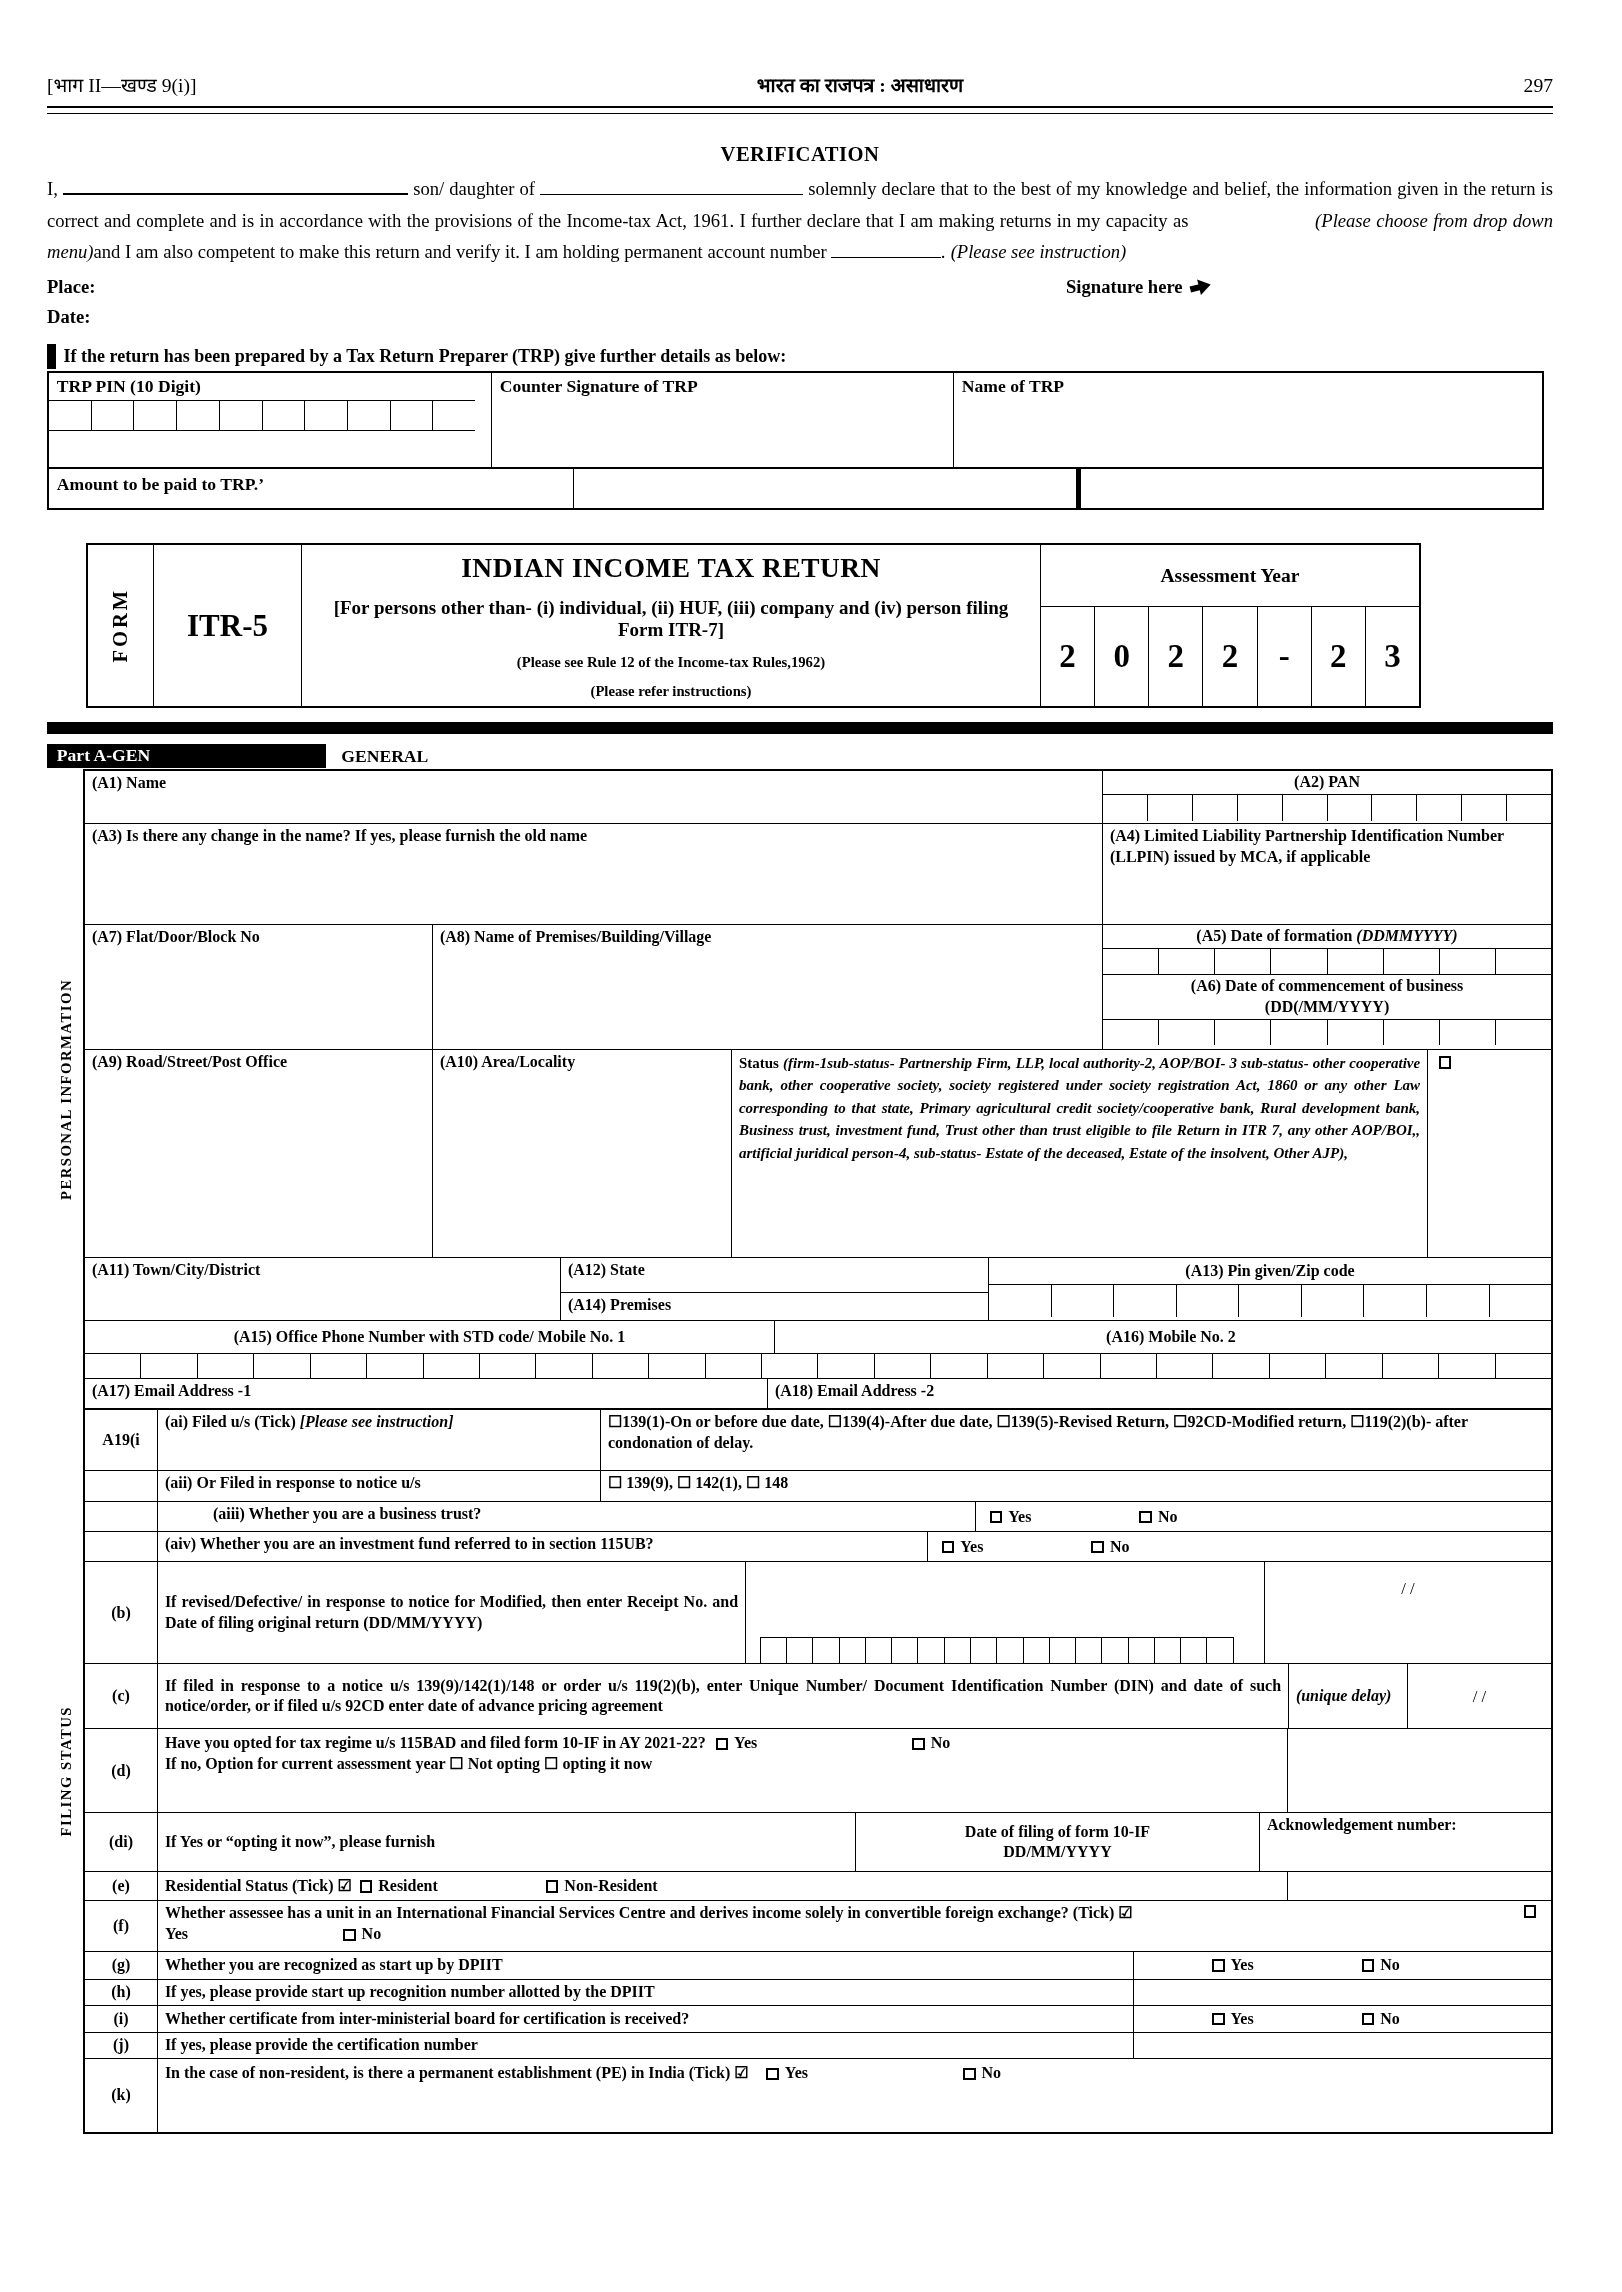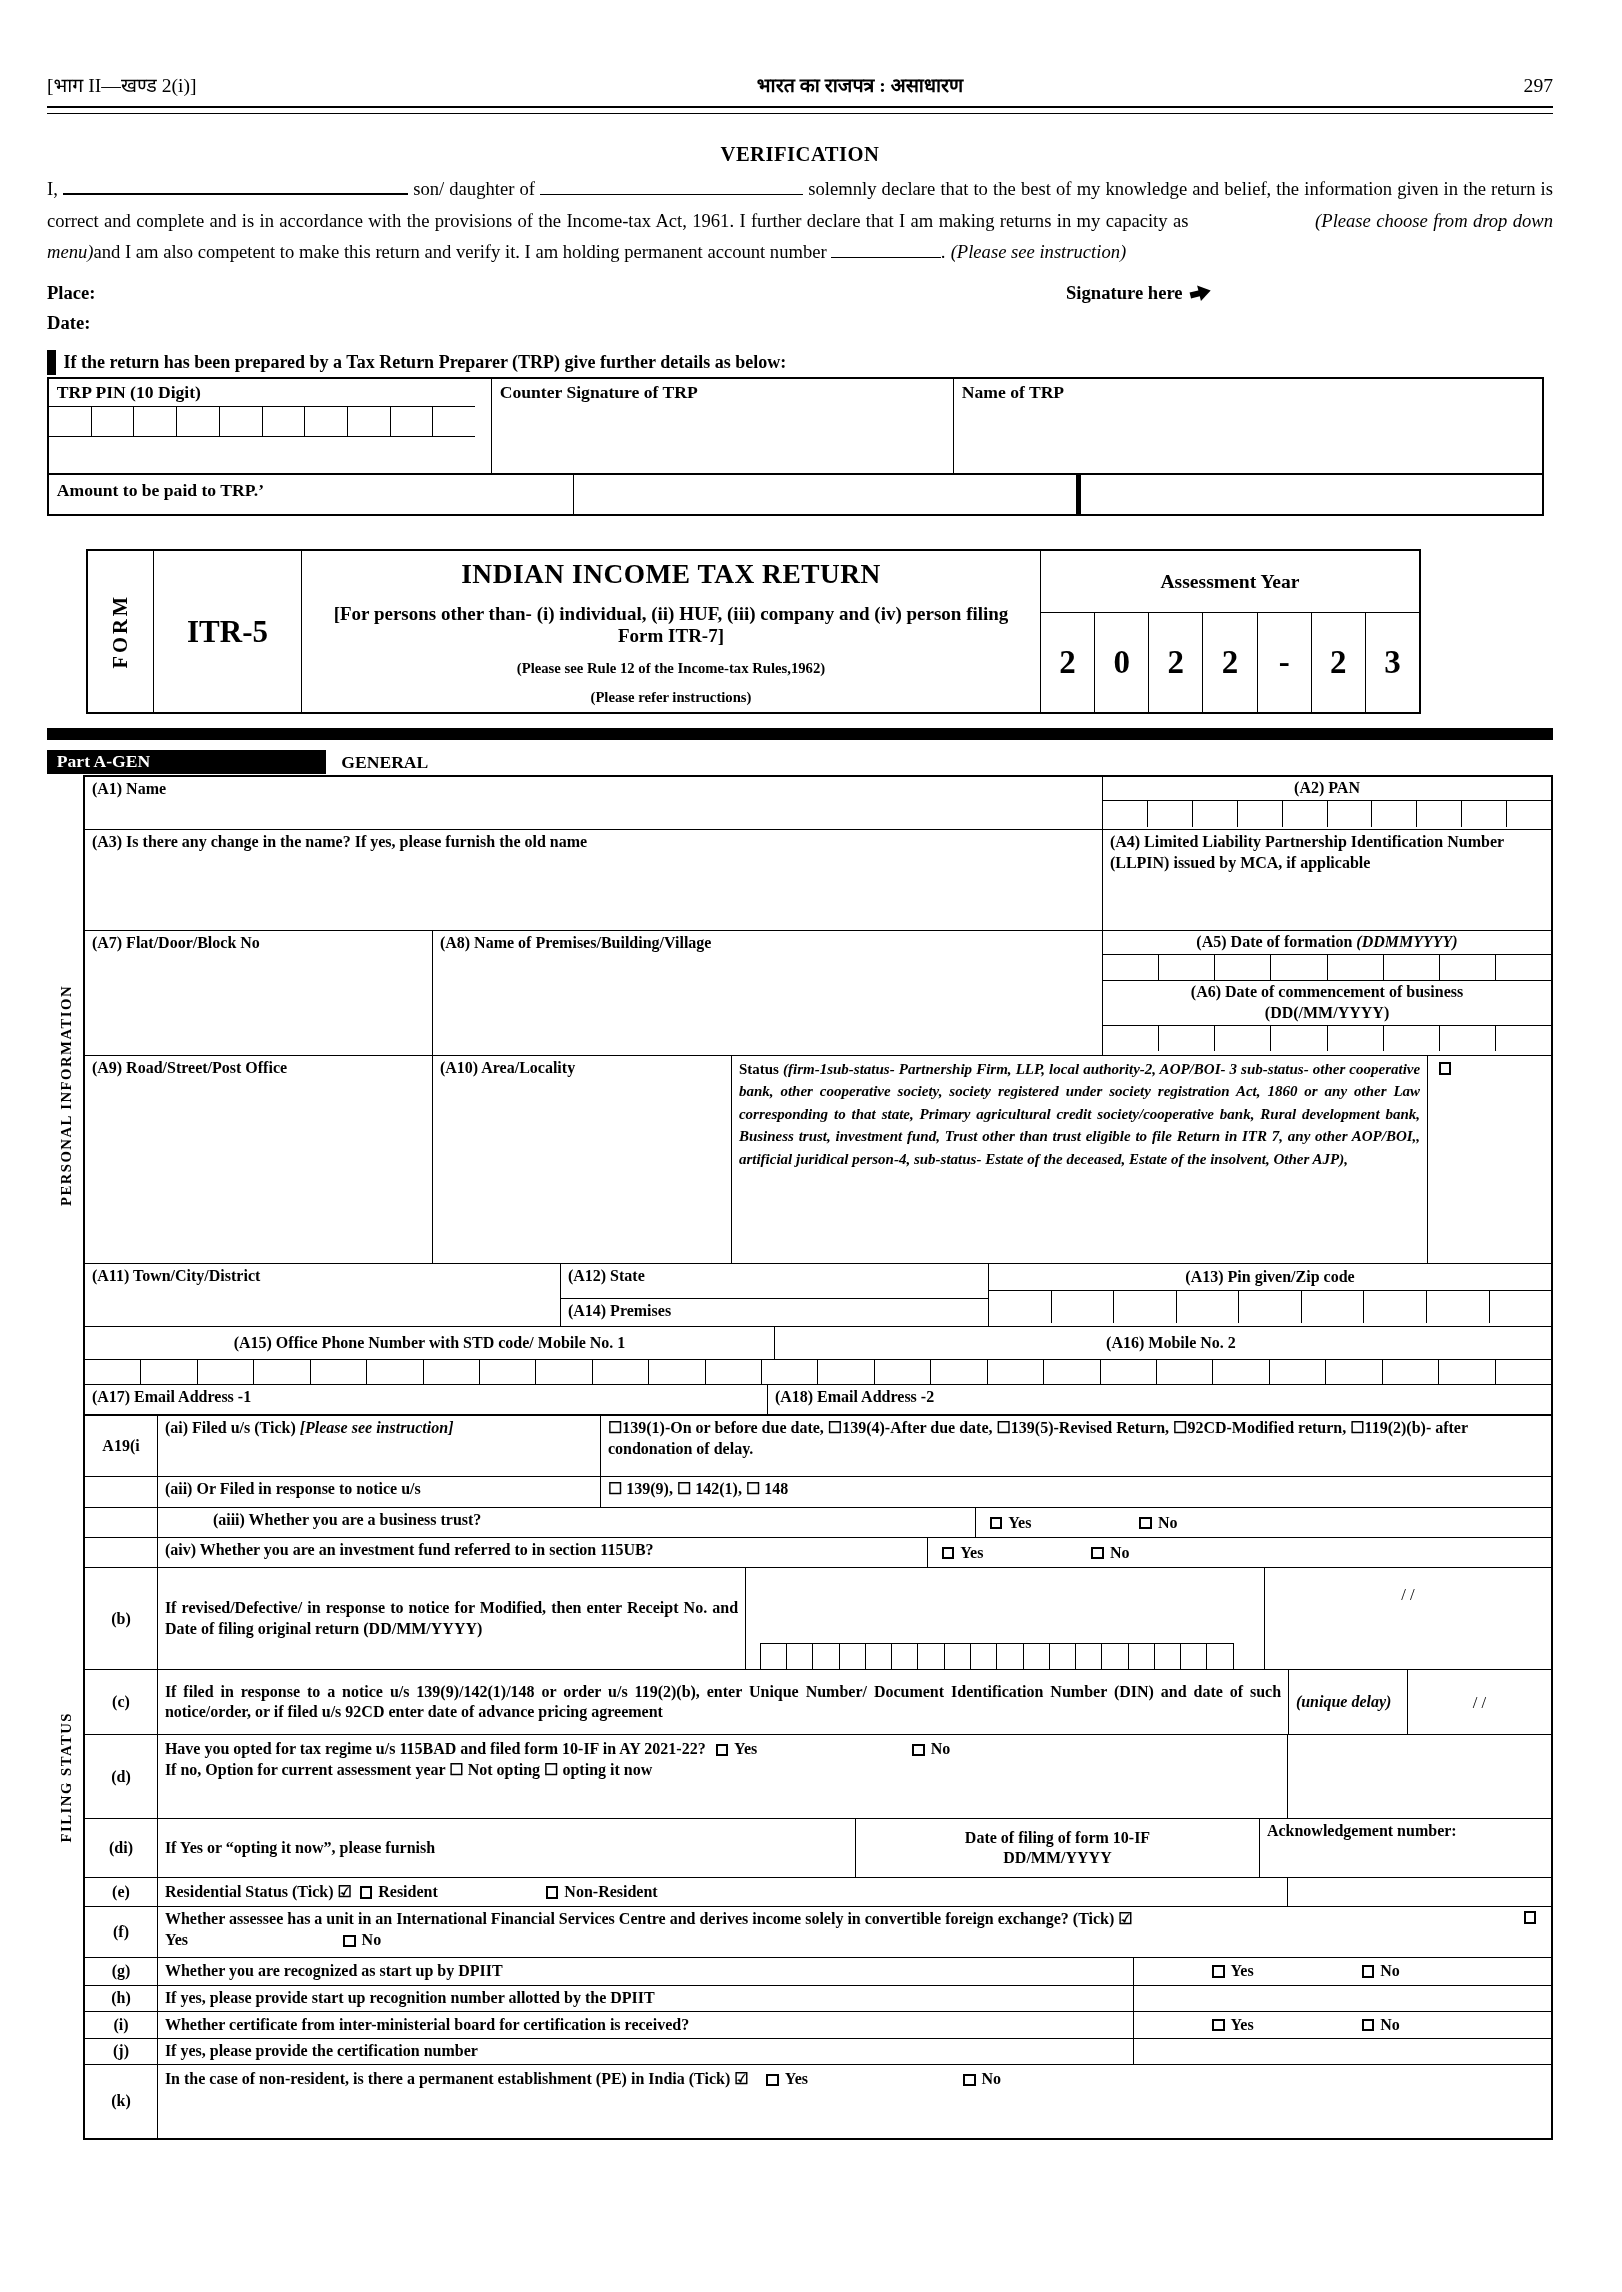--- a/index.html
+++ b/index.html
@@ -12,21 +12,21 @@
   .gcenter{font-weight:700;}
   .dblrule{border-top:2.5px solid #000;border-bottom:1.5px solid #000;height:4.9px;margin-top:7.8px;}
   
   .vtitle{text-align:center;font-size:20.6px;font-weight:700;margin:29px 0 7.8px;letter-spacing:0.5px;}
   .vpara{font-size:18.6px;line-height:1.68;text-align:justify;margin:0;}
   .blank{display:inline-block;height:13.7px;border-bottom:1.5px solid #000;}
   .b1{width:345px;border-bottom-width:2.5px;}
   .b2{width:263px;}
   .b3{width:110px;}
   .spacer{display:inline-block;width:116px;}
-  .placeline{position:relative;font-size:18.6px;font-weight:700;margin-top:15px;}
+  .placeline{position:relative;font-size:18.6px;font-weight:700;margin-top:9px;}
   .dateline{font-size:18.6px;font-weight:700;margin-top:7.8px;}
   .sig{position:absolute;left:1019px;top:0;display:inline-flex;align-items:center;gap:7.8px;}
   .ashaft{display:inline-block;width:10.8px;height:5.9px;background:#000;}
   .ahead{display:inline-block;width:0;height:0;border-left:12.7px solid #000;border-top:8.8px solid transparent;border-bottom:8.8px solid transparent;margin-left:-2px;}
   .arrowwrap{display:inline-flex;align-items:center;transform:rotate(-14deg);}
   
   .trpintro{margin-top:15.7px;font-size:18px;display:flex;align-items:center;gap:7.8px;}
   .bullet{width:8.8px;height:25.5px;background:#000;flex:0 0 auto;}
   .trptable{width:1497px;border:2px solid #000;margin-top:2px;font-size:17.6px;font-weight:700;box-sizing:border-box;}
   .trow{display:flex;}
@@ -92,21 +92,21 @@
   .bstrip{position:absolute;left:13.7px;bottom:0;width:472px;height:25.5px;display:flex;border:1.2px solid #000;border-bottom:none;}
   .fr1{position:relative;padding-right:39px;}
   .fr1 .cbr{position:absolute;right:7.8px;top:2px;}
 </style>
 </head>
 <body>
 
 <div class="page">
 
   <div class="ghead">
-    <span>[भाग  II—खण्ड  2(i)]</span>
+    <span>[भाग  II—खण्ड  9(i)]</span>
     <span class="gcenter">भारत का राजपत्र : असाधारण</span>
     <span>297</span>
   </div>
   <div class="dblrule"></div>
 
   <div class="vtitle">VERIFICATION</div>
   <p class="vpara">
     <span>I,</span>
     <span class="blank b1"></span>
     <span>son/ daughter of</span>

